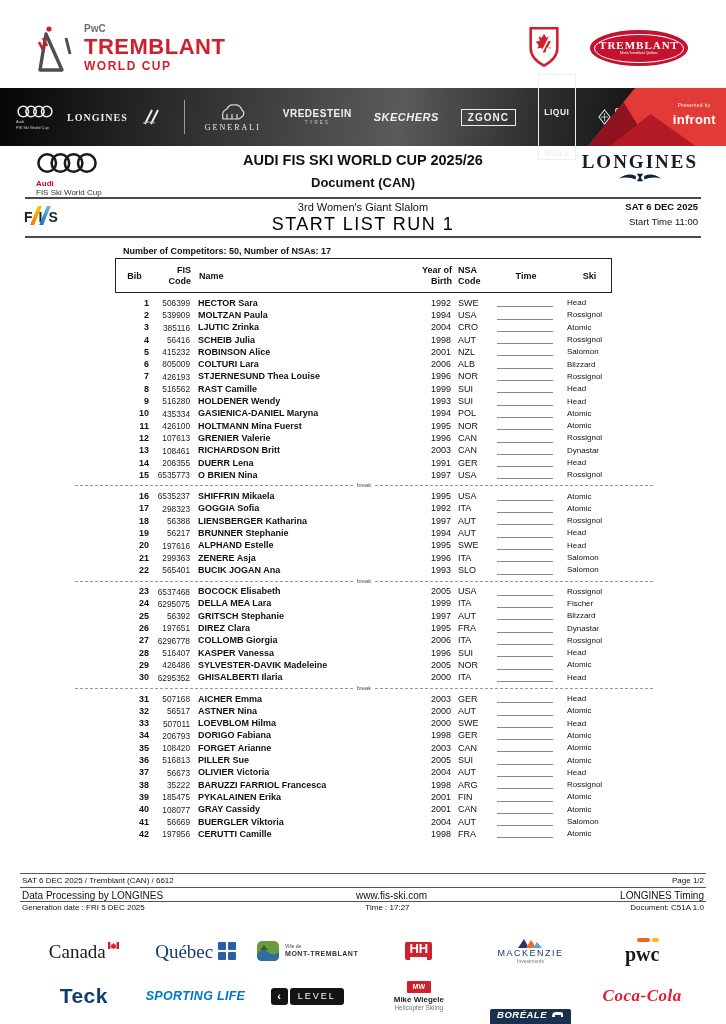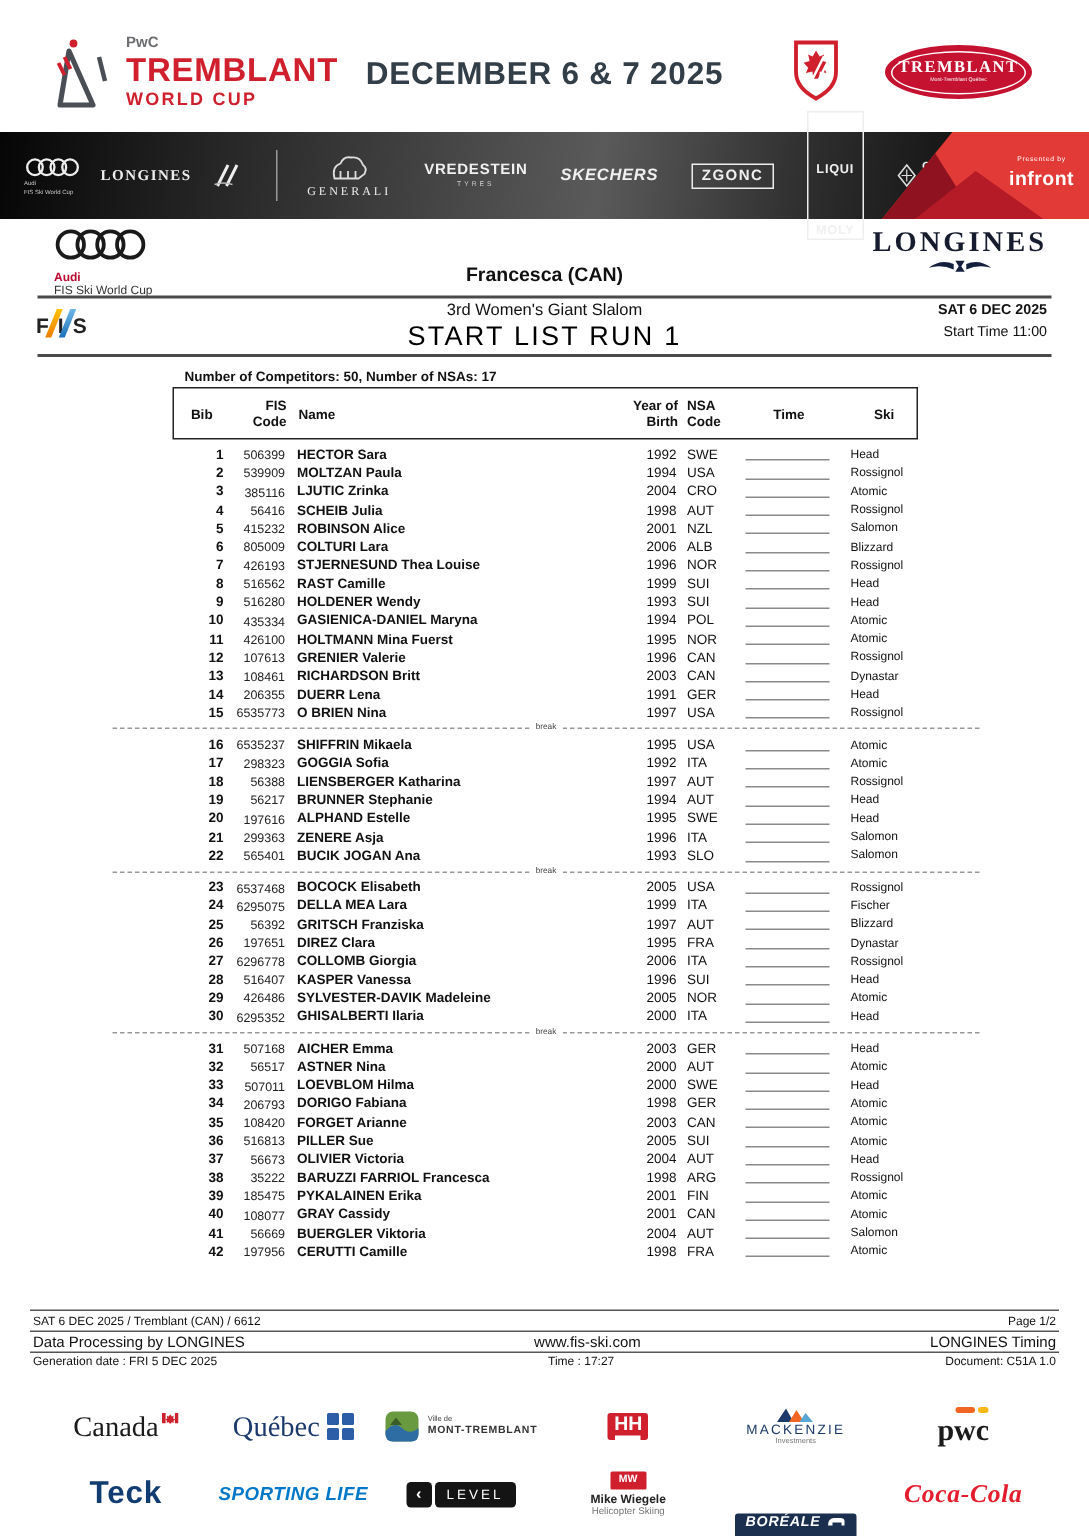--- a/index.html
+++ b/index.html
@@ -175,21 +175,20 @@
         <path d="M3 18 L7 26" stroke="#d0202e" stroke-width="2.6"></path>
         <path d="M7 14 L11 22" stroke="#d0202e" stroke-width="2.6"></path>
         <path d="M30 14 L34 30" stroke="#4a4f55" stroke-width="3"></path>
       </svg>
       <div class="ev-text">
         <span class="ev-pwc">PwC</span>
         <span class="ev-name">TREMBLANT</span>
         <span class="ev-sub">WORLD CUP</span>
       </div>
     </div>
-    <div class="date-banner">DECEMBER 6 &amp; 7 2025</div>
     <svg class="badge-shield" width="32" height="44" viewBox="0 0 30 40">
       <path d="M2.5 2.5 H27.5 V21 Q27.5 31 15 37.5 Q2.5 31 2.5 21 Z" fill="#fff" stroke="#d0202e" stroke-width="2.4"></path>
       <path d="M15 7.5 l2.3 3.8 2.8-1.3-.9 4.1 3.7 1-2.8 3.2 1.4 3.2-4.1-.9-.5 4.6h-3.6l-.5-4.6-4.1 .9 1.4-3.2-2.8-3.2 3.7-1-.9-4.1 2.8 1.3z" fill="#d0202e"></path>
       <path d="M12 27 L20 11" stroke="#fff" stroke-width="1.5"></path>
       <path d="M15.6 28 L23.6 12" stroke="#fff" stroke-width="1.5"></path>
     </svg>
     <div class="badge-oval">
       <div class="oval-in">
         <span class="oval-name">TREMBLANT</span>
         <span class="oval-sub">Mont-Tremblant Québec</span>
@@ -265,21 +264,22 @@
         <g fill="none" stroke="#1a1a1a" stroke-width="2.3">
           <circle cx="10" cy="10" r="8"></circle>
             <circle cx="22" cy="10" r="8"></circle>
           <circle cx="34" cy="10" r="8"></circle>
             <circle cx="46" cy="10" r="8"></circle>
         </g>
       </svg>
       <div class="audi-name">Audi</div>
       <div class="audi-sub">FIS Ski World Cup</div>
     </div>
-    <div class="location">Francesca (CAN)</div>
+    <div class="main-title">AUDI FIS SKI WORLD CUP 2025/26</div>
+    <div class="location">Document (CAN)</div>
     <div class="longines-logo">
       <div class="longines-name">LONGINES</div>
       <svg width="46" height="13" viewBox="0 0 44 12">
         <g fill="#14213d">
           <path d="M2 7 Q10 1 18 4.5 L18 8 Q10 4.5 2 7z"></path>
           <path d="M42 7 Q34 1 26 4.5 L26 8 Q34 4.5 42 7z"></path>
           <path d="M19 2.5 h6 l-2.2 3.5 2.2 3.5 h-6 l2.2-3.5z"></path>
         </g>
       </svg>
     </div>
@@ -666,21 +666,21 @@
           <span class="c-time">
             <span class="tl"></span>
           </span>
           <span class="sp"></span>
           <span class="c-ski">Fischer</span>
         </div>
         <div class="trow">
           <span class="c-bib">25</span>
           <span class="c-code">56392</span>
           <span class="sp"></span>
-          <span class="c-name">GRITSCH Franziska</span>
+          <span class="c-name">GRITSCH Stephanie</span>
           <span class="c-yob">1997</span>
           <span class="sp"></span>
           <span class="c-nsa">AUT</span>
           <span class="c-time">
             <span class="tl"></span>
           </span>
           <span class="sp"></span>
           <span class="c-ski">Blizzard</span>
         </div>
         <div class="trow">

